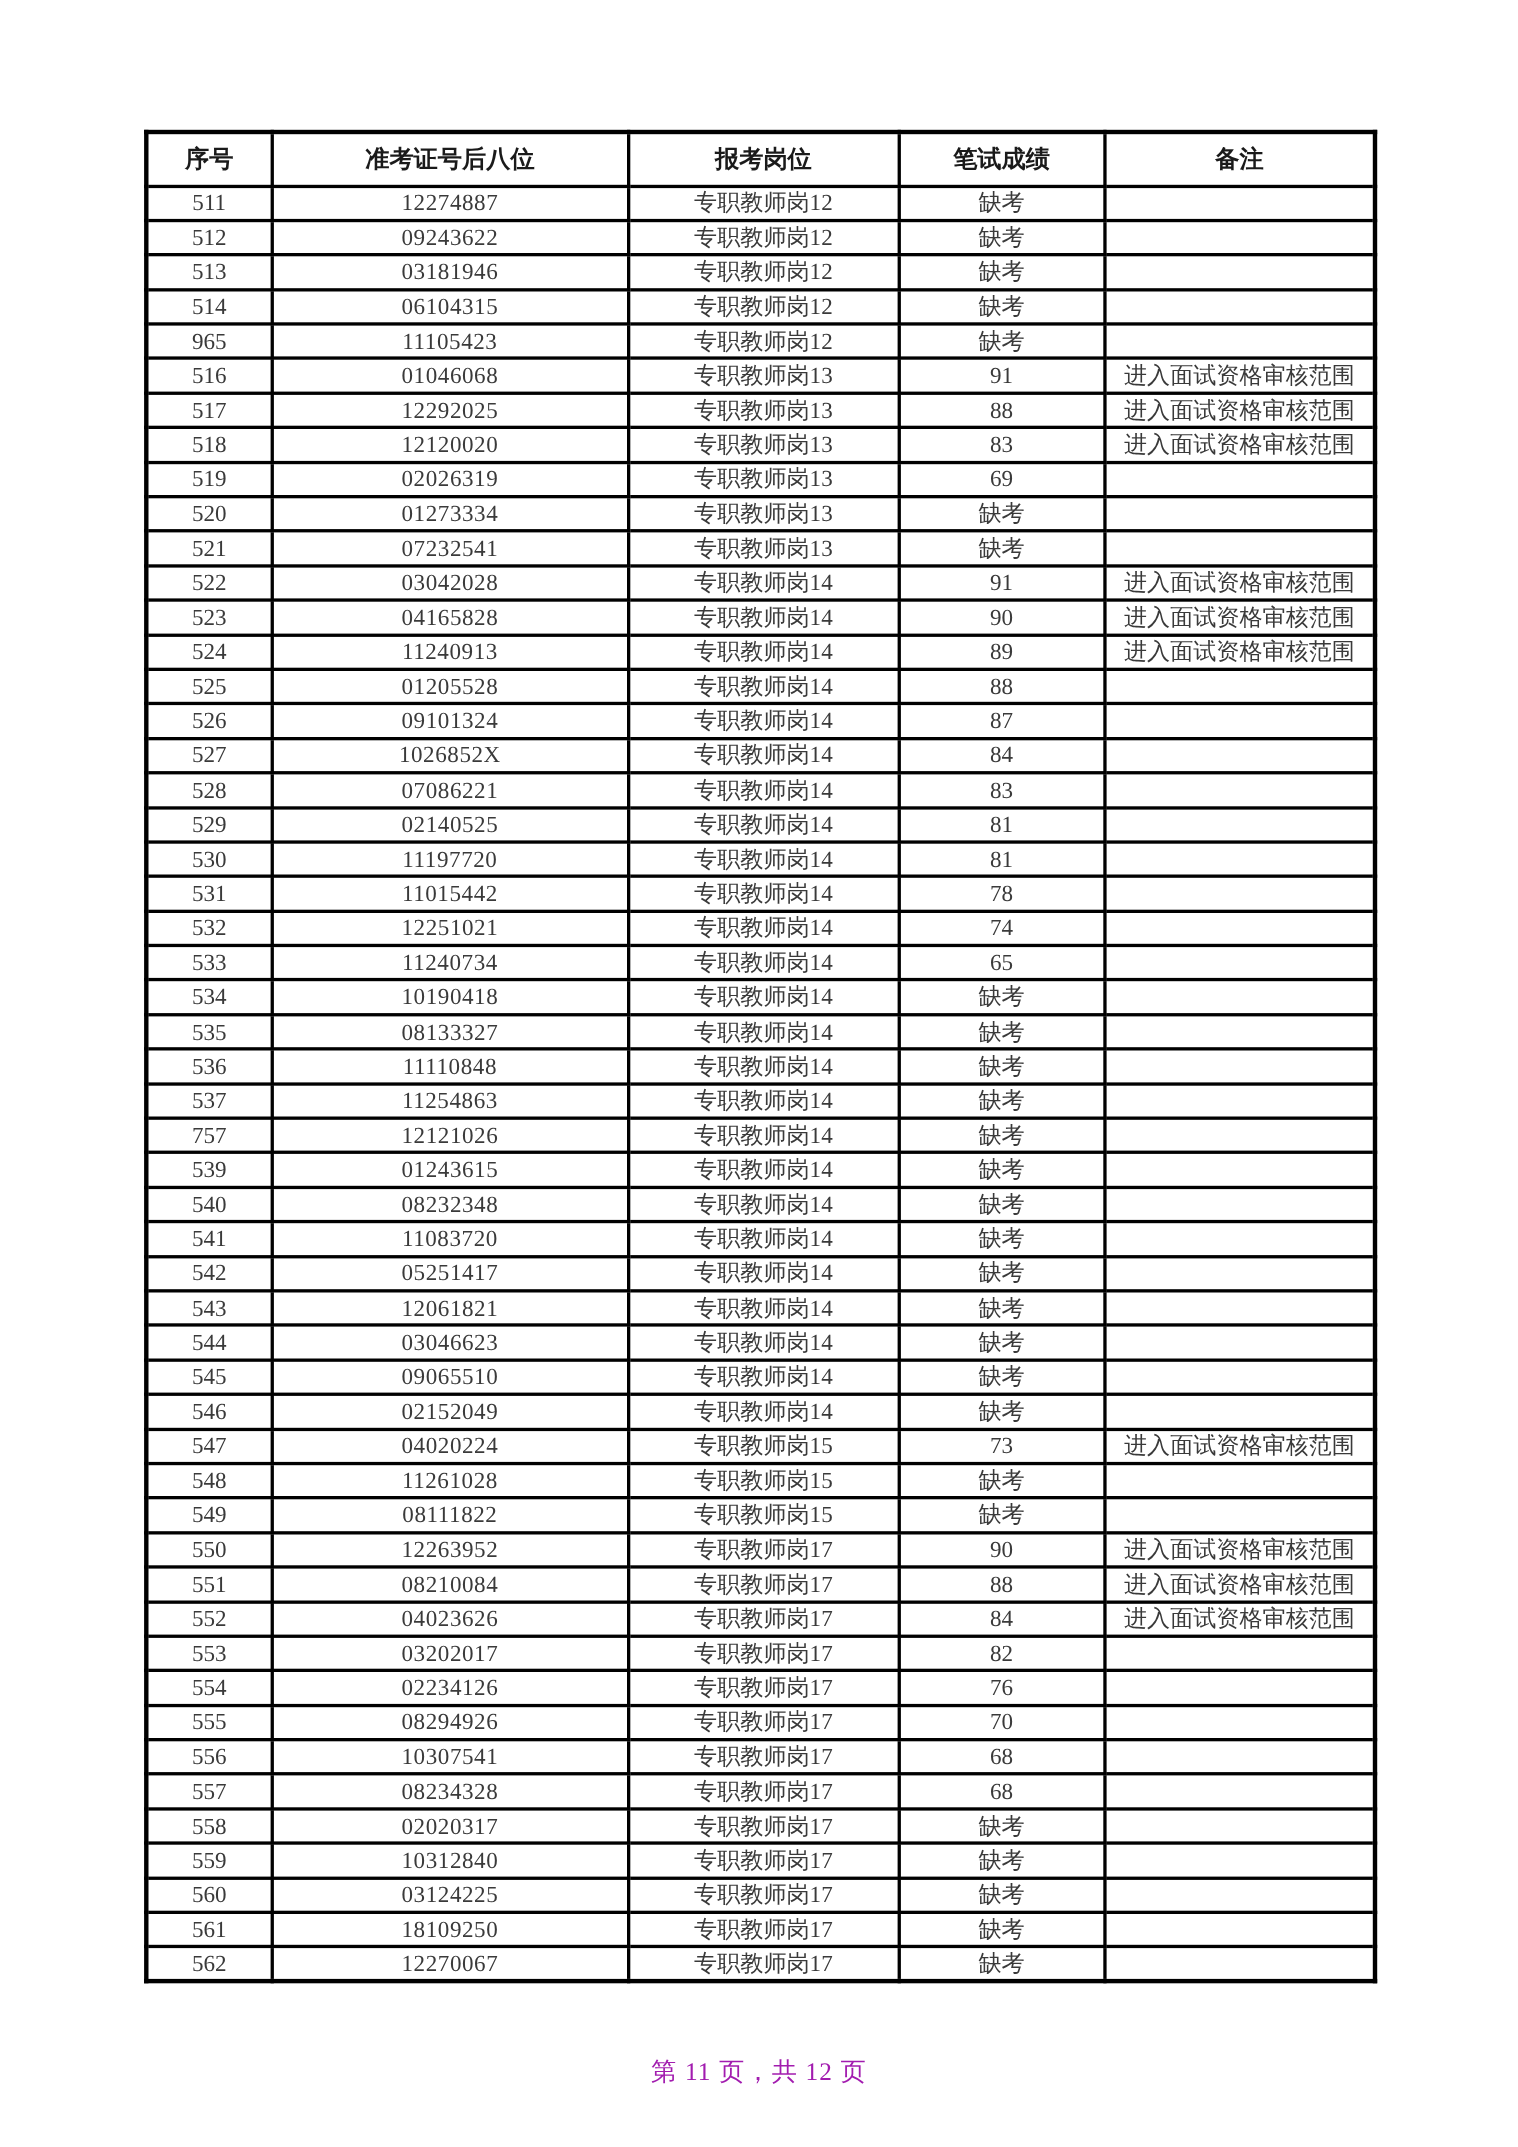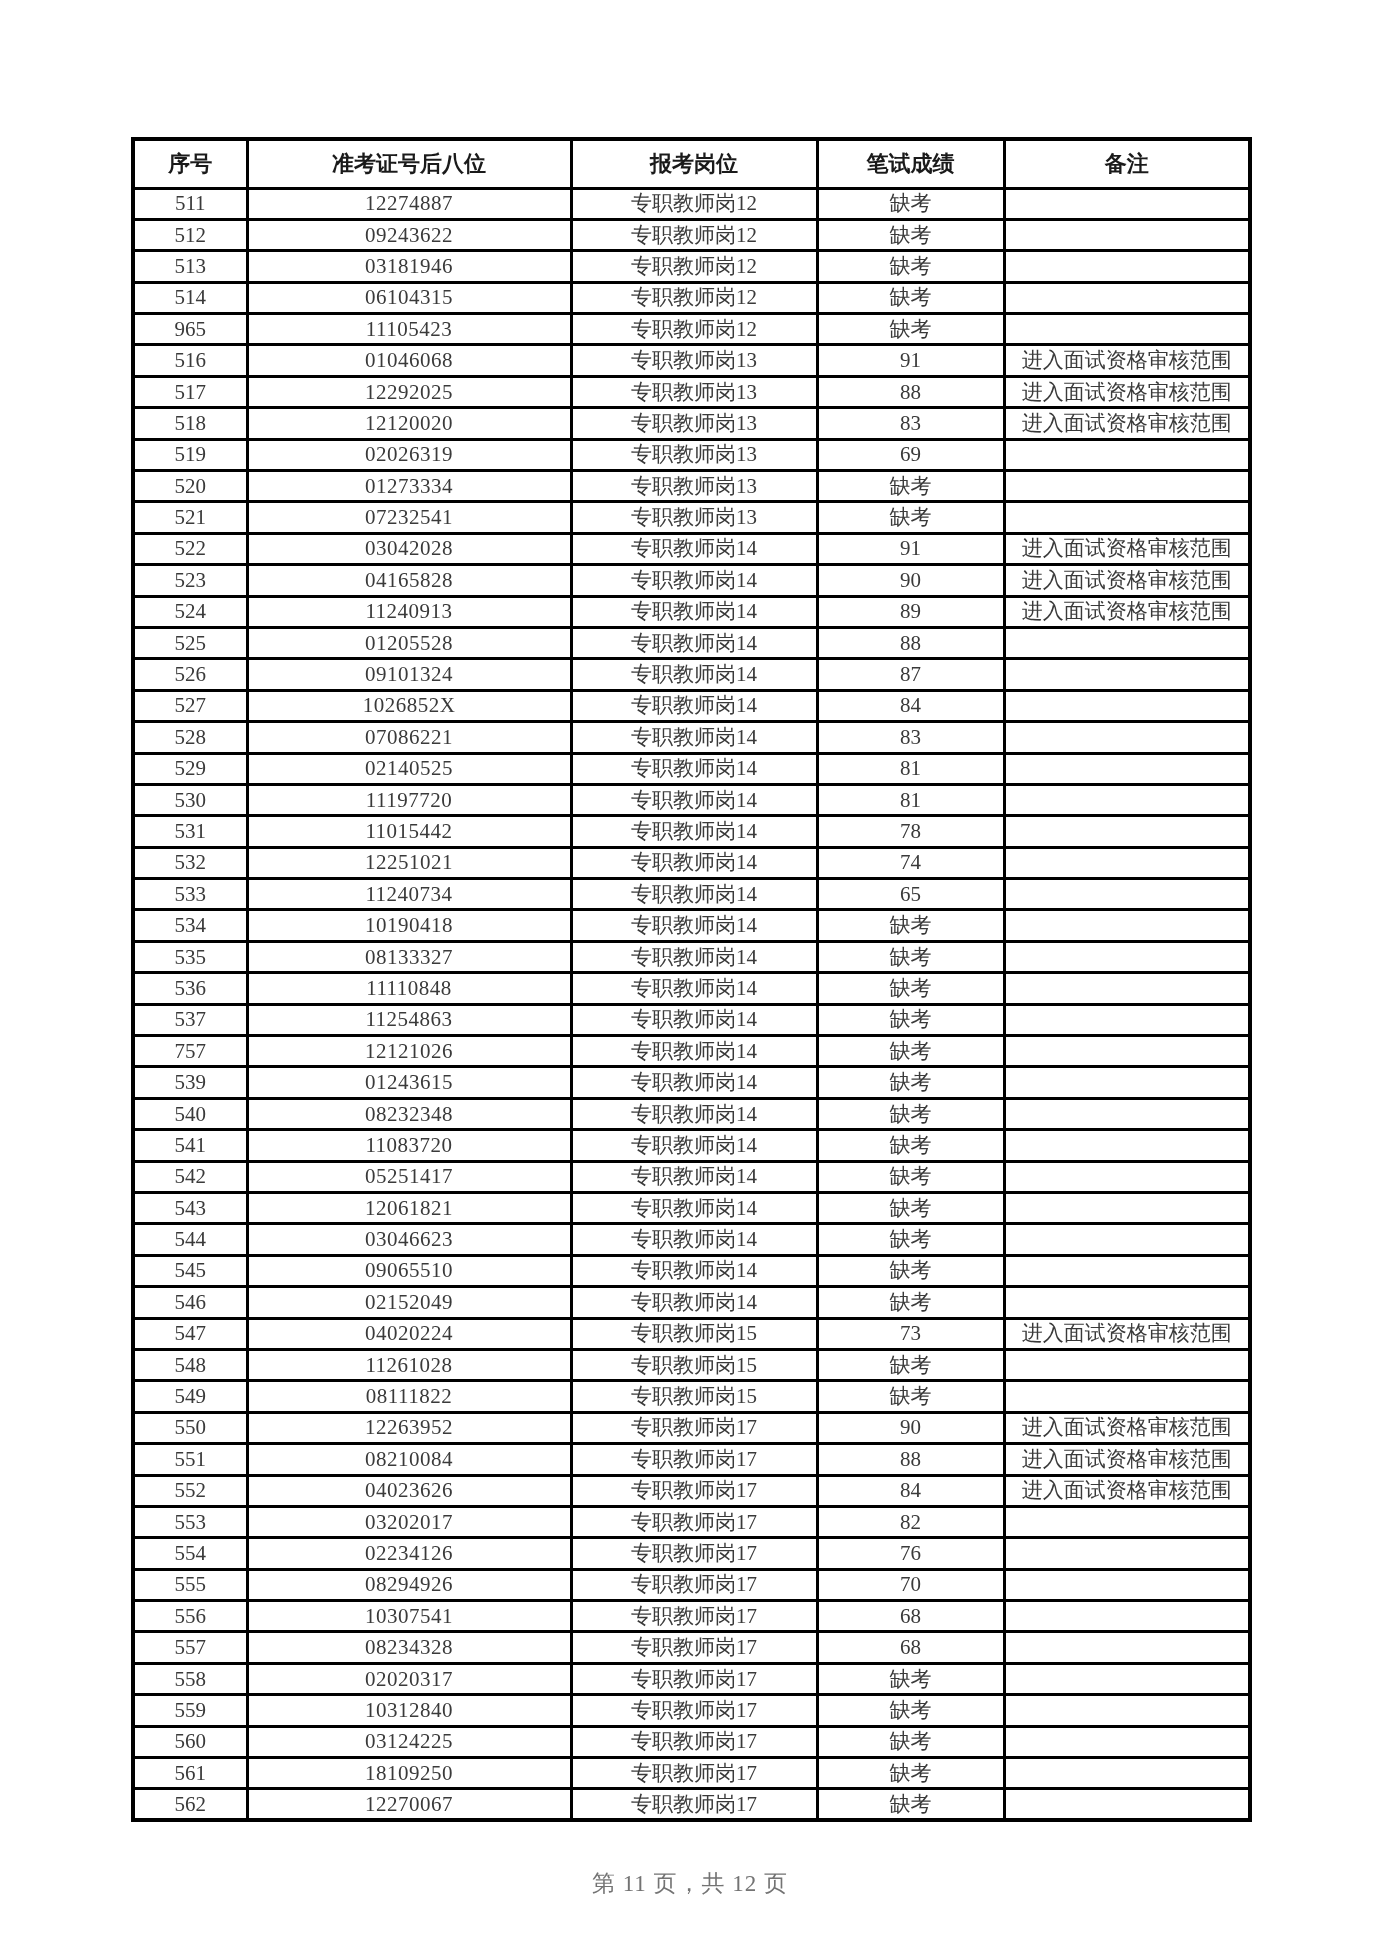--- a/index.html
+++ b/index.html
@@ -10,21 +10,21 @@
   body {
     width: 1380px;
     height: 1952px;
     position: relative;
     font-family: "Liberation Serif", "DejaVu Serif", serif;
     color: #333333;
   }
   .table-wrap {
     position: absolute;
     left: 131px;
-    top: 137px;
+    top: 118px;
     width: 958px;
   }
   table.results {
     border-collapse: collapse;
     table-layout: fixed;
     width: 1117px;
     border: 4px solid #000000;
   }
   table.results th,
   table.results td {
@@ -54,21 +54,21 @@
   }
   td.col-ticket { letter-spacing: 0.5px; margin-top: 48px; }
   td.col-remark { font-size: 22px; }
   .page-footer {
     position: absolute;
     top: 1868px;
     left: 0;
     width: 1380px;
     text-align: center;
     font-size: 23px;
-    color: #737373;
+    color: #a21caf;
     letter-spacing: 1px;
   }
 </style>
 </head>
 <body>
 
 <div class="table-wrap">
   <table class="results">
     <colgroup>
       <col style="width:114px">

